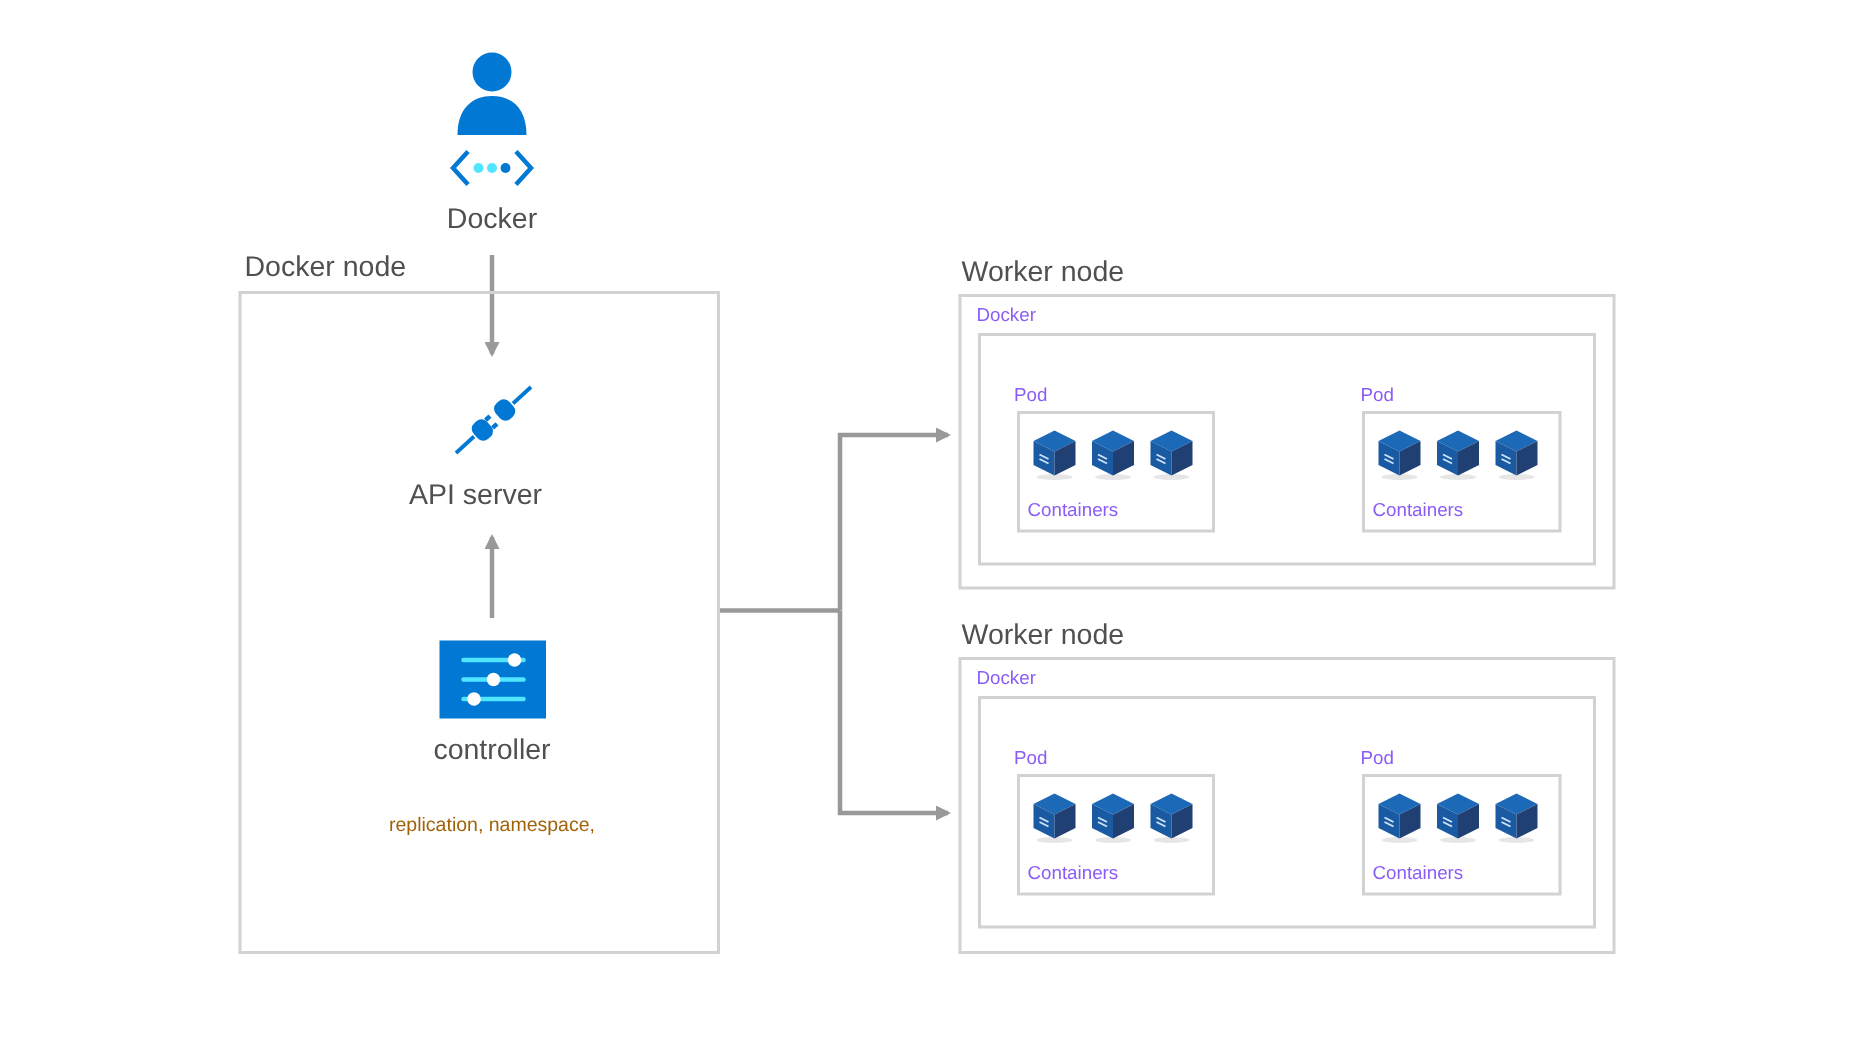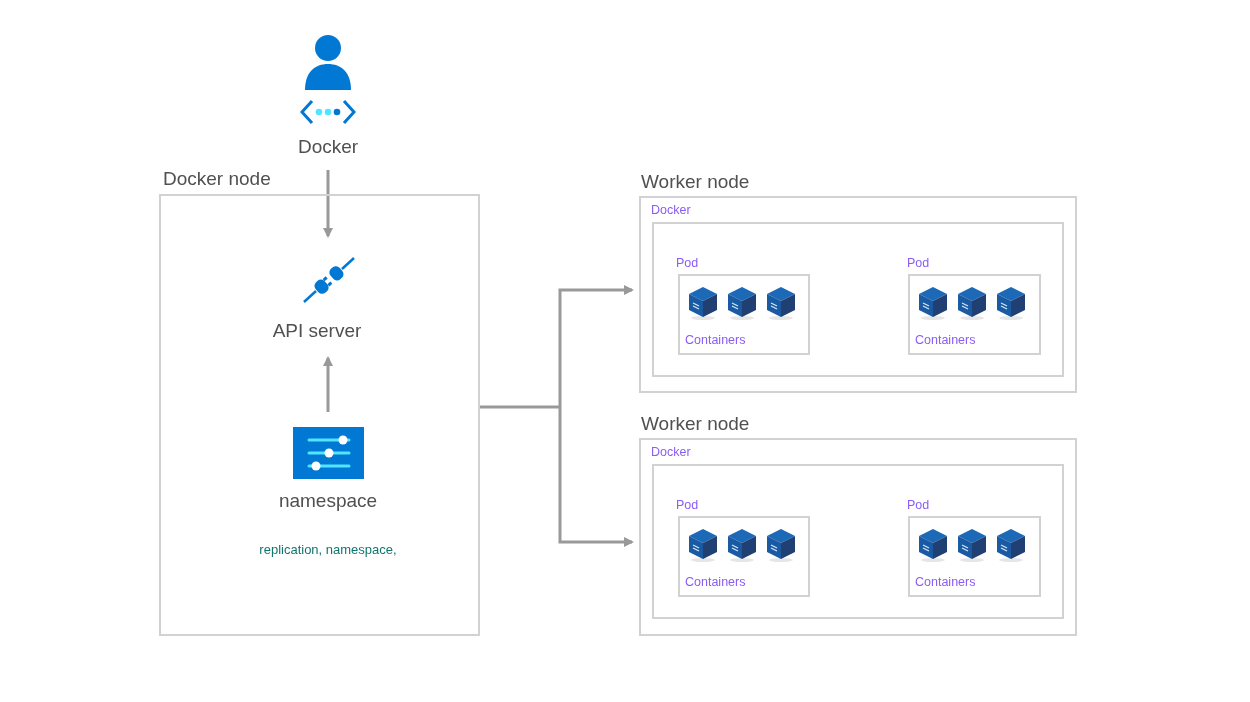--- a/index.html
+++ b/index.html
@@ -1,21 +1,21 @@
 <!DOCTYPE html>
 <html><head>
   <meta charset="utf-8">
   <style>
     html, body { margin: 0; padding: 0; background: #ffffff; }
     body { width: 1250px; height: 702px; position: relative; overflow: hidden;
            font-family: "Liberation Sans", "DejaVu Sans", sans-serif; color: #505050; }
     .abs { position: absolute; }
     .box { position: absolute; border: 2px solid #d2d2d2; box-sizing: border-box; background: transparent; }
     .label-lg { font-size: 19px; color: #505050; white-space: nowrap; }
-    .label-md { font-size: 13px; color: #0f766e; white-space: nowrap; }
+    .label-md { font-size: 13px; color: #a16207; white-space: nowrap; }
     .label-sm { font-size: 12.5px; color: #8b5cf6; white-space: nowrap; }
     .center-text { text-align: center; }
     svg.lines { position: absolute; left: 0; top: 0; }
     .cube { position: absolute; width: 30px; height: 34px; }
   </style>
 </head>
 <body>
 
 <svg class="lines" width="1250" height="702">
   <defs>
@@ -67,21 +67,21 @@
   <svg width="71" height="52" viewBox="0 0 71 52">
     <line x1="16" y1="13" x2="56" y2="13" stroke="#50e6ff" stroke-width="3" stroke-linecap="round"></line>
     <circle cx="50" cy="13" r="4.5" fill="#ffffff"></circle>
     <line x1="16" y1="26" x2="56" y2="26" stroke="#50e6ff" stroke-width="3" stroke-linecap="round"></line>
     <circle cx="36" cy="26" r="4.5" fill="#ffffff"></circle>
     <line x1="16" y1="39" x2="56" y2="39" stroke="#50e6ff" stroke-width="3" stroke-linecap="round"></line>
     <circle cx="23" cy="39" r="4.5" fill="#ffffff"></circle>
   </svg>
 </div>
 <div class="abs label-lg center-text" style="left:228px; top:488px; width:200px; line-height:25px;">
-  <div>namespace</div>
+  <div>controller</div>
 </div>
 <div class="abs label-md center-text" style="left:218px; top:541px; width:220px; line-height:18px;">
   <div>replication, namespace,</div>
 </div>
 
 <div class="abs label-lg" style="left:641px; top:171px;">Worker node</div>
 <div class="box" style="left:639px; top:196px; width:438px; height:197px;"></div>
 <div class="abs label-sm" style="left:651px; top:203px;">Docker</div>
 <div class="box" style="left:652px; top:222px; width:412px; height:155px;"></div>
 

